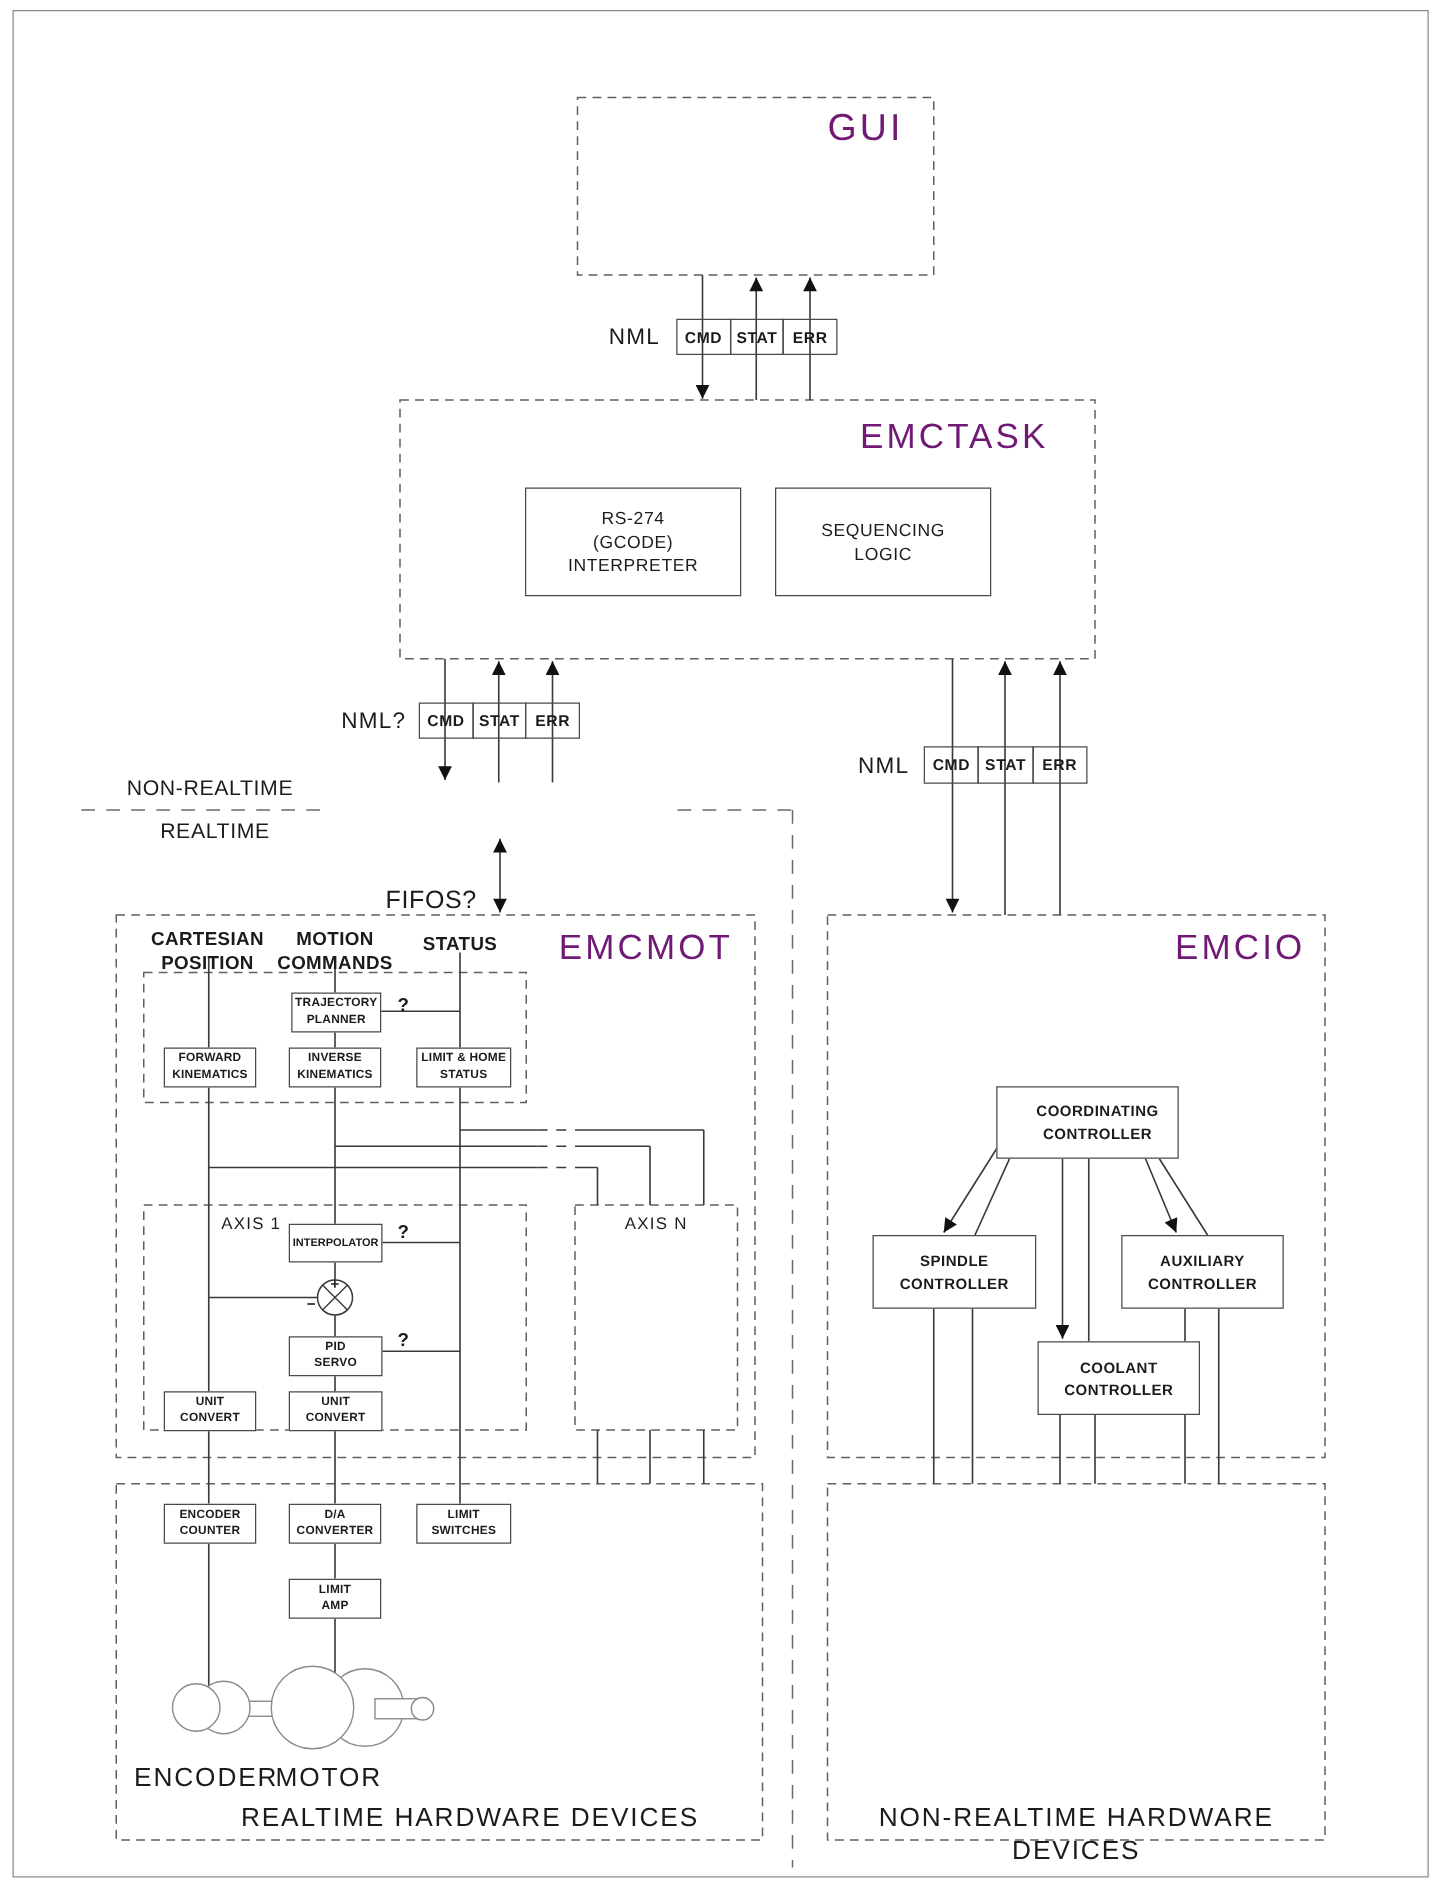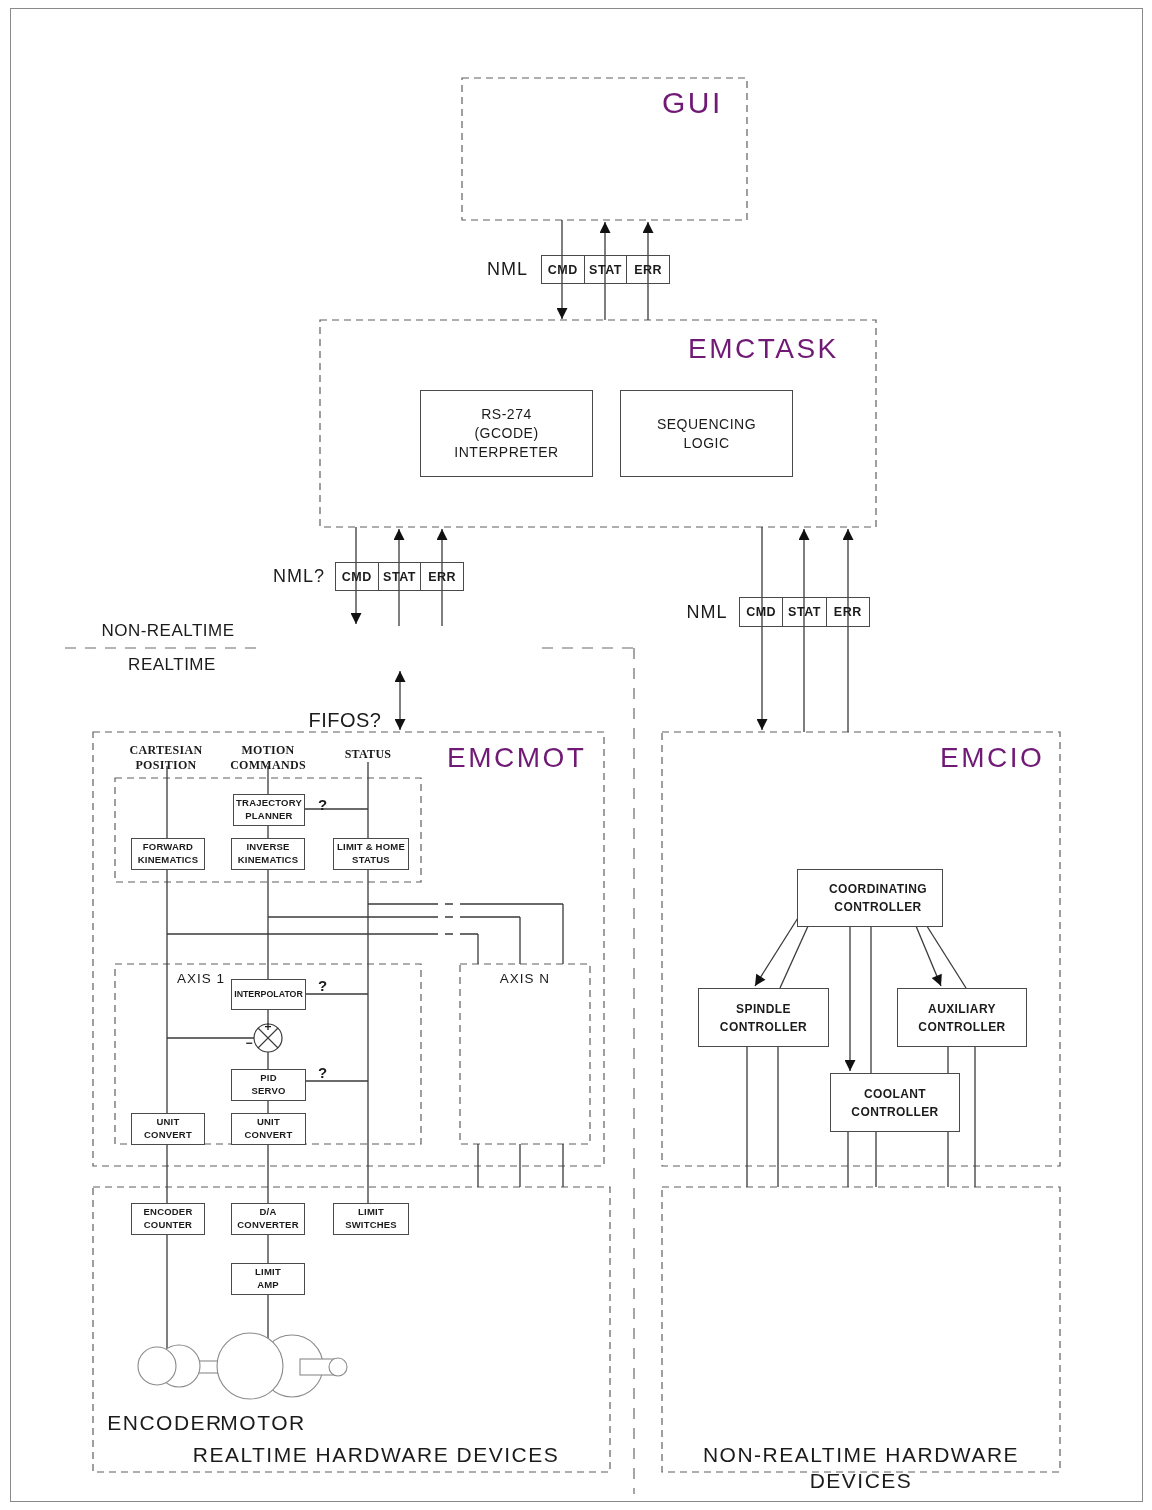--- a/index.html
+++ b/index.html
@@ -10,21 +10,21 @@
   svg.layer{position:absolute;left:0;top:0;width:1152px;height:1510px;}
   .lbl{position:absolute;text-align:center;white-space:pre-line;line-height:1.25;}
   .box{position:absolute;border:1px solid #4a4a4a;background:#fff;display:flex;
        align-items:center;justify-content:center;text-align:center;
        white-space:pre-line;line-height:1.35;}
   .title{position:absolute;font-size:28px;letter-spacing:2.5px;color:#701a75;}
   .smallbox{font-size:9.5px;font-weight:bold;letter-spacing:0.2px;}
   .tight{font-size:8.8px;letter-spacing:0;}
   .medbox{font-size:14px;letter-spacing:0.5px;}
   .ctlbox{font-size:12px;font-weight:bold;letter-spacing:0.4px;line-height:1.5;}
-  .colhdr{font-size:12px;font-weight:bold;letter-spacing:0.3px;font-family:Liberation Serif, serif;}
+  .colhdr{font-size:15px;font-weight:bold;letter-spacing:0.3px;}
   .nml-group{position:absolute;display:flex;}
   .nml-cell{flex:1;border:1px solid #4a4a4a;background:transparent;display:flex;
        align-items:center;justify-content:center;font-size:12.5px;font-weight:bold;
        letter-spacing:0.5px;}
   .nml-cell + .nml-cell{margin-left:-1px;}
   .nml-label{position:absolute;font-size:18px;letter-spacing:1px;}
   .big-label{font-size:21px;letter-spacing:1.5px;}
   .q{position:absolute;font-size:15px;font-weight:bold;}
   .axis-label{font-size:13.5px;letter-spacing:1px;}
   .bound-label{font-size:17px;letter-spacing:0.5px;}

